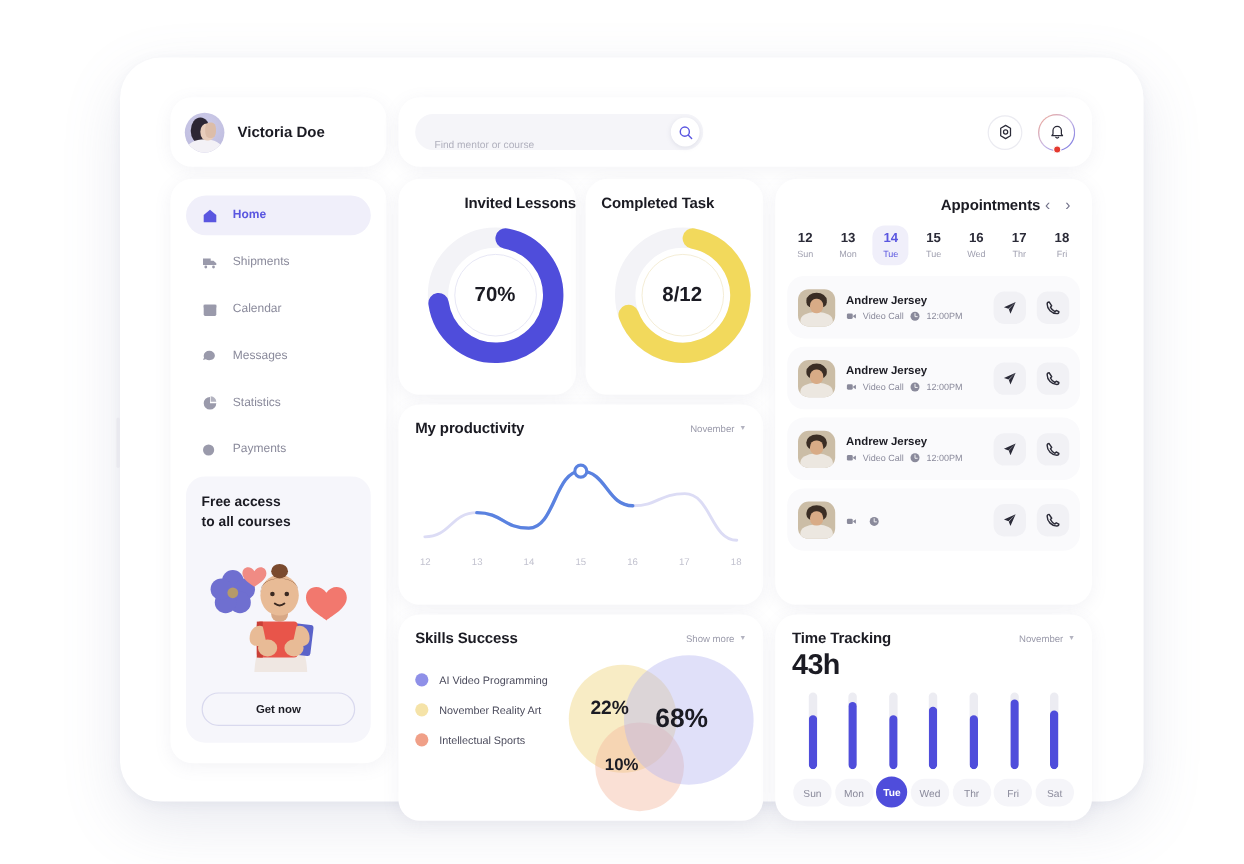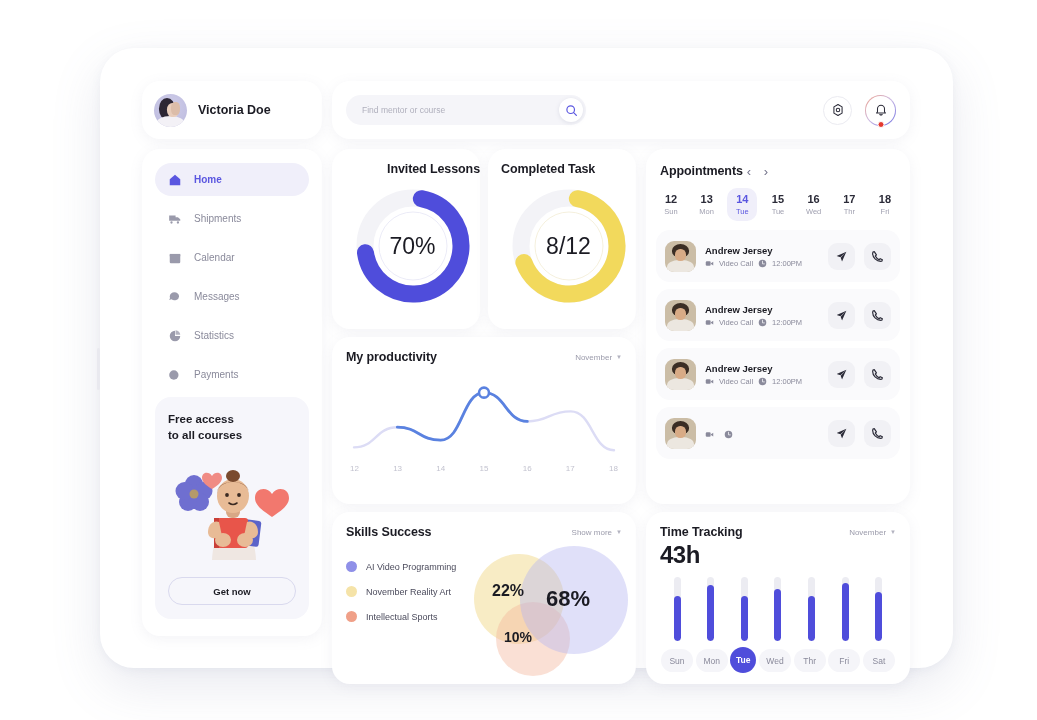--- a/index.html
+++ b/index.html
@@ -77,21 +77,21 @@
     background: #dcbda9; z-index: 3;
   }
   #profile-name { font-size: 12.5px; font-weight: bold; color: #1b1b23; }
 
   
   #topbar-card { left: 210px; top: 17px; width: 578px; height: 58px;
     display: flex; align-items: center; padding: 0 14px; }
   #search-wrap {
     position: relative; width: 240px; height: 30px;
     background: #f5f5f9; border-radius: 15px;
-    display: flex; align-items: center; padding-left: 16px;
+    display: flex; align-items: flex-end; padding-left: 16px;
   }
   #search-input {
     border: none; background: transparent; outline: none;
     font-family: "Liberation Sans", sans-serif;
     font-size: 8.5px; color: #8e8e9e; width: 180px;
   }
   #search-input::placeholder { color: #b0b0bd; }
   #search-btn {
     position: absolute; right: 3px; top: 3px;
     width: 24px; height: 24px; border-radius: 50%;
@@ -147,42 +147,42 @@
     font-size: 9.5px; font-weight: bold; color: #1b1b23; cursor: pointer;
   }
 
   
   #invited-card { left: 210px; top: 85px; width: 148px; height: 180px; padding: 13px 0 0 13px; text-align: right; }
   #completed-card { left: 366px; top: 85px; width: 148px; height: 180px; padding: 13px 0 0 13px; }
   .donut-wrap { position: relative; width: 124px; height: 124px; margin: 8px auto 0; }
   .donut-center {
     position: absolute; left: 0; top: 0; width: 100%; height: 100%;
     display: flex; align-items: center; justify-content: center;
-    font-size: 23px; font-weight: normal; color: #1b1b23;
+    font-size: 17px; font-weight: bold; color: #1b1b23;
   }
 
   
   #prod-card { left: 210px; top: 273px; width: 304px; height: 167px; padding: 13px 14px 0 14px; }
   .card-head { display: flex; align-items: center; justify-content: space-between; }
   #prod-chart { position: relative; width: 276px; height: 92px; margin-top: 6px; }
   .xaxis { display: flex; justify-content: space-between; padding: 0 4px; margin-top: 2px; }
   .xaxis span { font-size: 8px; color: #c2c2cf; }
 
   
   #skills-card { left: 210px; top: 448px; width: 304px; height: 172px; padding: 13px 14px 0 14px; }
   .legend-row { display: flex; align-items: center; gap: 9px; margin-bottom: 14px; }
   .legend-dot { width: 11px; height: 11px; border-radius: 50%; flex: none; }
   .legend-label { font-size: 9px; color: #4b4b5c; }
   #venn { position: absolute; right: 8px; top: 32px; width: 160px; height: 135px; }
   .venn-circle { position: absolute; border-radius: 50%; }
   .venn-label { position: absolute; font-weight: bold; color: #1b1b23; z-index: 5; }
 
   
   #appt-card { left: 524px; top: 85px; width: 264px; height: 355px; padding: 13px 0 0 0; overflow: hidden; }
-  .appt-head { display: flex; align-items: center; justify-content: flex-start; padding: 0 14px; }
+  .appt-head { display: flex; align-items: center; justify-content: flex-end; padding: 0 14px; }
   .arrow-btn { font-size: 13px; color: #72728a; cursor: pointer; padding: 0 4px; }
   .date-strip { display: flex; justify-content: space-between; padding: 8px 10px 0 10px; }
   .date-cell {
     width: 30px; padding: 5px 0 5px 0; border-radius: 10px;
     text-align: center; cursor: pointer;
   }
   .date-cell.active { background: #f0effa; }
   .date-num { font-size: 11px; font-weight: bold; color: #2b2b38; }
   .date-dow { font-size: 7.5px; color: #a0a0b0; margin-top: 2px; }
   .date-cell.active .date-num, .date-cell.active .date-dow { color: #5a56e0; }

